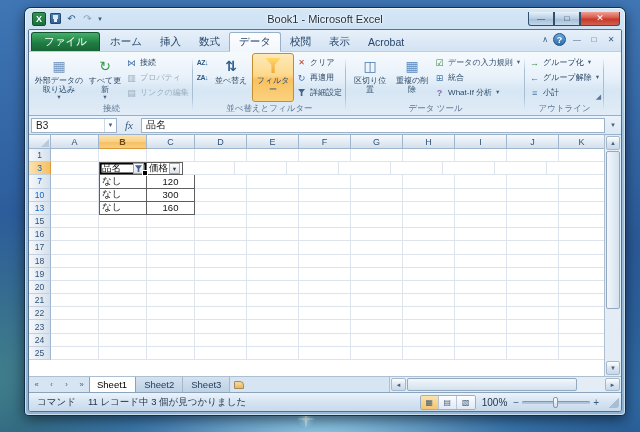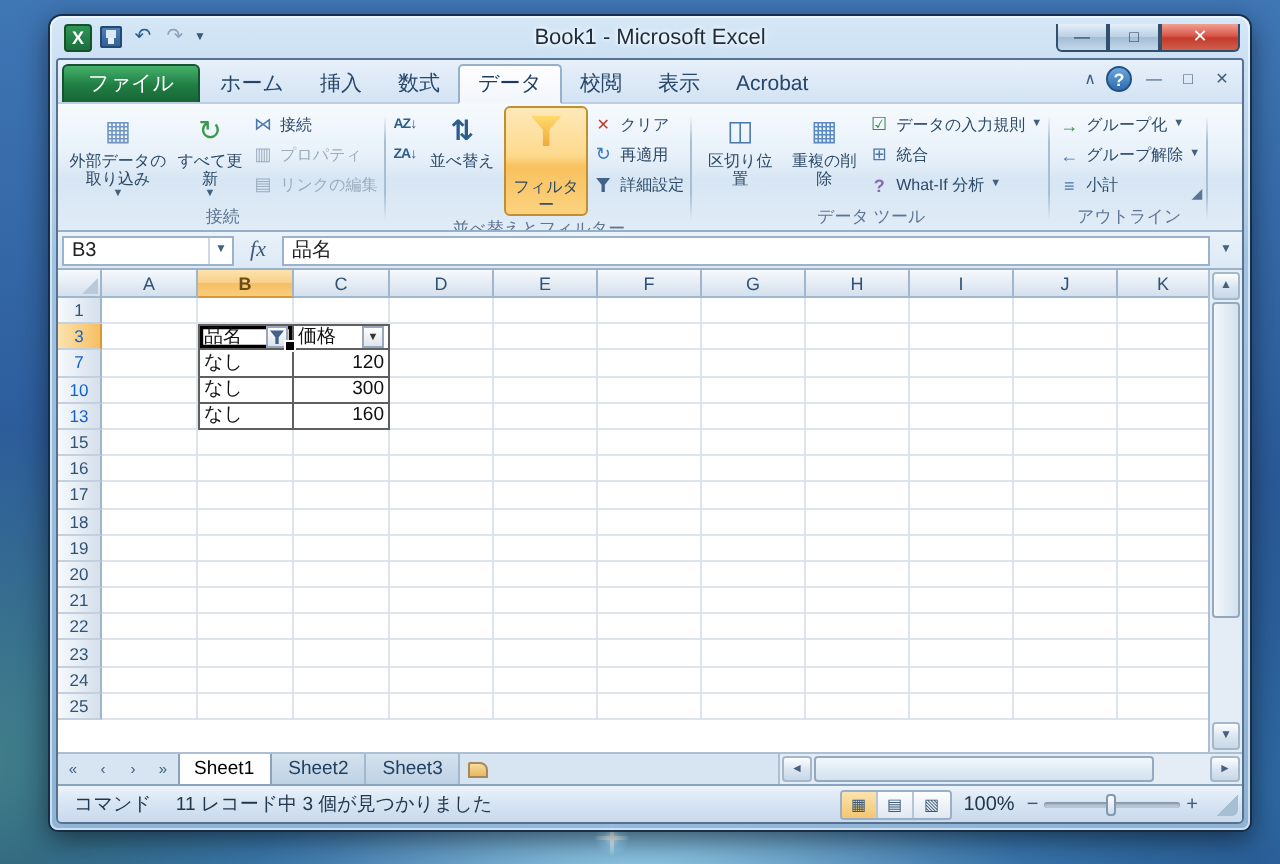--- a/index.html
+++ b/index.html
@@ -47,21 +47,21 @@
 
   .ribbon{height:64px;background:linear-gradient(180deg,#f6fafd 0%,#e8f1fa 40%,#d7e6f4 60%,#e0ecf7 100%);border-bottom:1px solid #98aec5;display:flex;padding:1px 1px 0;flex-shrink:0;overflow:hidden;}
   .group{display:flex;flex-direction:column;position:relative;padding:0 2px;flex-shrink:0;}
   .group::after{content:"";position:absolute;right:0;top:5px;bottom:5px;width:1px;background:linear-gradient(rgba(160,180,200,0),#a8bed2 25%,#a8bed2 75%,rgba(160,180,200,0));}
   .gbody{flex:1;display:flex;align-items:stretch;}
   .glabel{height:13px;line-height:12px;text-align:center;font-size:8.5px;color:#5d7493;white-space:nowrap;}
   .bigbtn{display:flex;flex-direction:column;align-items:center;padding:2px 1px 0;border:1px solid transparent;border-radius:3px;}
   .bicon{height:19px;display:flex;align-items:center;justify-content:center;font-size:14px;margin-bottom:1px;}
   .blabel{font-size:8px;line-height:1.15;color:#2c4a68;text-align:center;}
   .caretline{font-size:5.5px;color:#44617e;line-height:1;margin-top:1px;}
-  .bigbtn.hl{background:linear-gradient(#fee9b9,#fdd98d 45%,#f9c15f 55%,#fbd27f);border-color:#c08f2f;gap:13px;}
+  .bigbtn.hl{background:linear-gradient(#fee9b9,#fdd98d 45%,#f9c15f 55%,#fbd27f);border-color:#c08f2f;}
   .smallstack{display:flex;flex-direction:column;justify-content:flex-start;padding-top:3px;gap:2px;}
   .sbtn{display:flex;align-items:center;gap:3px;height:13px;font-size:8px;color:#2c4a68;padding:0 2px;border-radius:2px;white-space:nowrap;}
   .sbtn.dim{color:#9cacbd;}
   .sicon{width:11px;height:11px;display:flex;align-items:center;justify-content:center;font-size:9px;flex-shrink:0;}
   .funnel{width:15px;height:15px;background:linear-gradient(#ffd96a,#efa93c);clip-path:polygon(0 0,100% 0,61% 46%,61% 100%,39% 100%,39% 46%);}
   .mini-funnel{width:7px;height:7px;background:#44618c;clip-path:polygon(0 0,100% 0,62% 48%,62% 100%,38% 100%,38% 48%);display:inline-block;}
   .sorticon{font-size:7px;font-weight:bold;color:#2c5d8c;letter-spacing:-.5px;}
   .launcher{position:absolute;right:3px;bottom:14px;font-size:7px;color:#5d7493;}
 
   .formulabar{height:19px;background:linear-gradient(#eaf2fa,#dce9f5);display:flex;align-items:center;padding:2px;border-bottom:1px solid #9bb2c9;gap:2px;flex-shrink:0;}
@@ -85,21 +85,21 @@
   .rowh.filtered{color:#1062c8;}
   .rowh.sel{background:linear-gradient(90deg,#fce3af,#f6bf62);border-right-color:#d9973a;}
   .cell{border-right:1px solid #dde4ed;border-bottom:1px solid #dde4ed;flex-shrink:0;position:relative;display:flex;align-items:center;font-size:9.5px;color:#111;padding:0 2px;}
   .cell.fill{flex:1;border-right:none;}
   .cell.tc{border-right-color:#5f5f5f;border-bottom-color:#5f5f5f;}
   .cell.tl{border-left:1px solid #5f5f5f;}
   .cell.tt{border-top:1px solid #5f5f5f;}
   .cell.active{box-shadow:inset 0 0 0 1.6px #000;z-index:2;}
   .cell.active::after{content:"";position:absolute;right:-2px;bottom:-2px;width:4px;height:4px;background:#000;border:1px solid #fff;z-index:3;}
   .ct{flex:1;overflow:hidden;white-space:nowrap;}
-  .ct.r{text-align:right;}
+  .ct.r{text-align:center;}
   .afbtn{width:11px;height:11px;flex-shrink:0;border:1px solid #98a8ba;background:linear-gradient(#fefefe,#dde4ec);display:flex;align-items:center;justify-content:center;font-size:5.5px;color:#333;margin-left:1px;}
 
   .vscroll{width:17px;flex-shrink:0;background:#e4edf6;border-left:1px solid #aebfd2;display:flex;flex-direction:column;padding:1px;}
   .scrbtn{height:14px;border:1px solid #a4b8cc;border-radius:2px;background:linear-gradient(#fdfefe,#d9e4f0 55%,#c8d8e8);display:flex;align-items:center;justify-content:center;font-size:6px;color:#44617e;flex-shrink:0;}
   .vthumb{height:158px;margin:1px 0;border:1px solid #93a9c0;border-radius:2px;background:linear-gradient(90deg,#f2f7fb,#d3e1ef);flex-shrink:0;}
   .vrest{flex:1;}
 
   .tabbar{height:16px;background:#d7e4f2;border-top:1px solid #aebfd2;display:flex;align-items:stretch;flex-shrink:0;}
   .tnav{width:15px;display:flex;align-items:center;justify-content:center;font-size:7.5px;color:#3f5f7d;}
   .stab{padding:0 8px;display:flex;align-items:center;font-size:9.5px;color:#21405f;background:linear-gradient(#d5e2ef,#bed1e4);border-right:1px solid #a4b8cc;}
@@ -344,21 +344,21 @@
             </div>
             <div class="grid-row">
               <div class="rowh filtered sel">3</div>
               <div class="cell" style="width: 48px;"></div>
               <div class="cell tc tl tt active" style="width: 48px;">
                 <span class="ct">品名</span>
                 <span class="afbtn">
                   <span class="mini-funnel"></span>
                 </span>
               </div>
-              <div class="cell tc tt" style="width: 48px;">
+              <div class="cell tc tt" style="width: 36px;">
                 <span class="ct">価格</span>
                 <span class="afbtn">▼</span>
               </div>
               <div class="cell" style="width: 52px;"></div>
               <div class="cell" style="width: 52px;"></div>
               <div class="cell" style="width: 52px;"></div>
               <div class="cell" style="width: 52px;"></div>
               <div class="cell" style="width: 52px;"></div>
               <div class="cell" style="width: 52px;"></div>
               <div class="cell" style="width: 52px;"></div>

